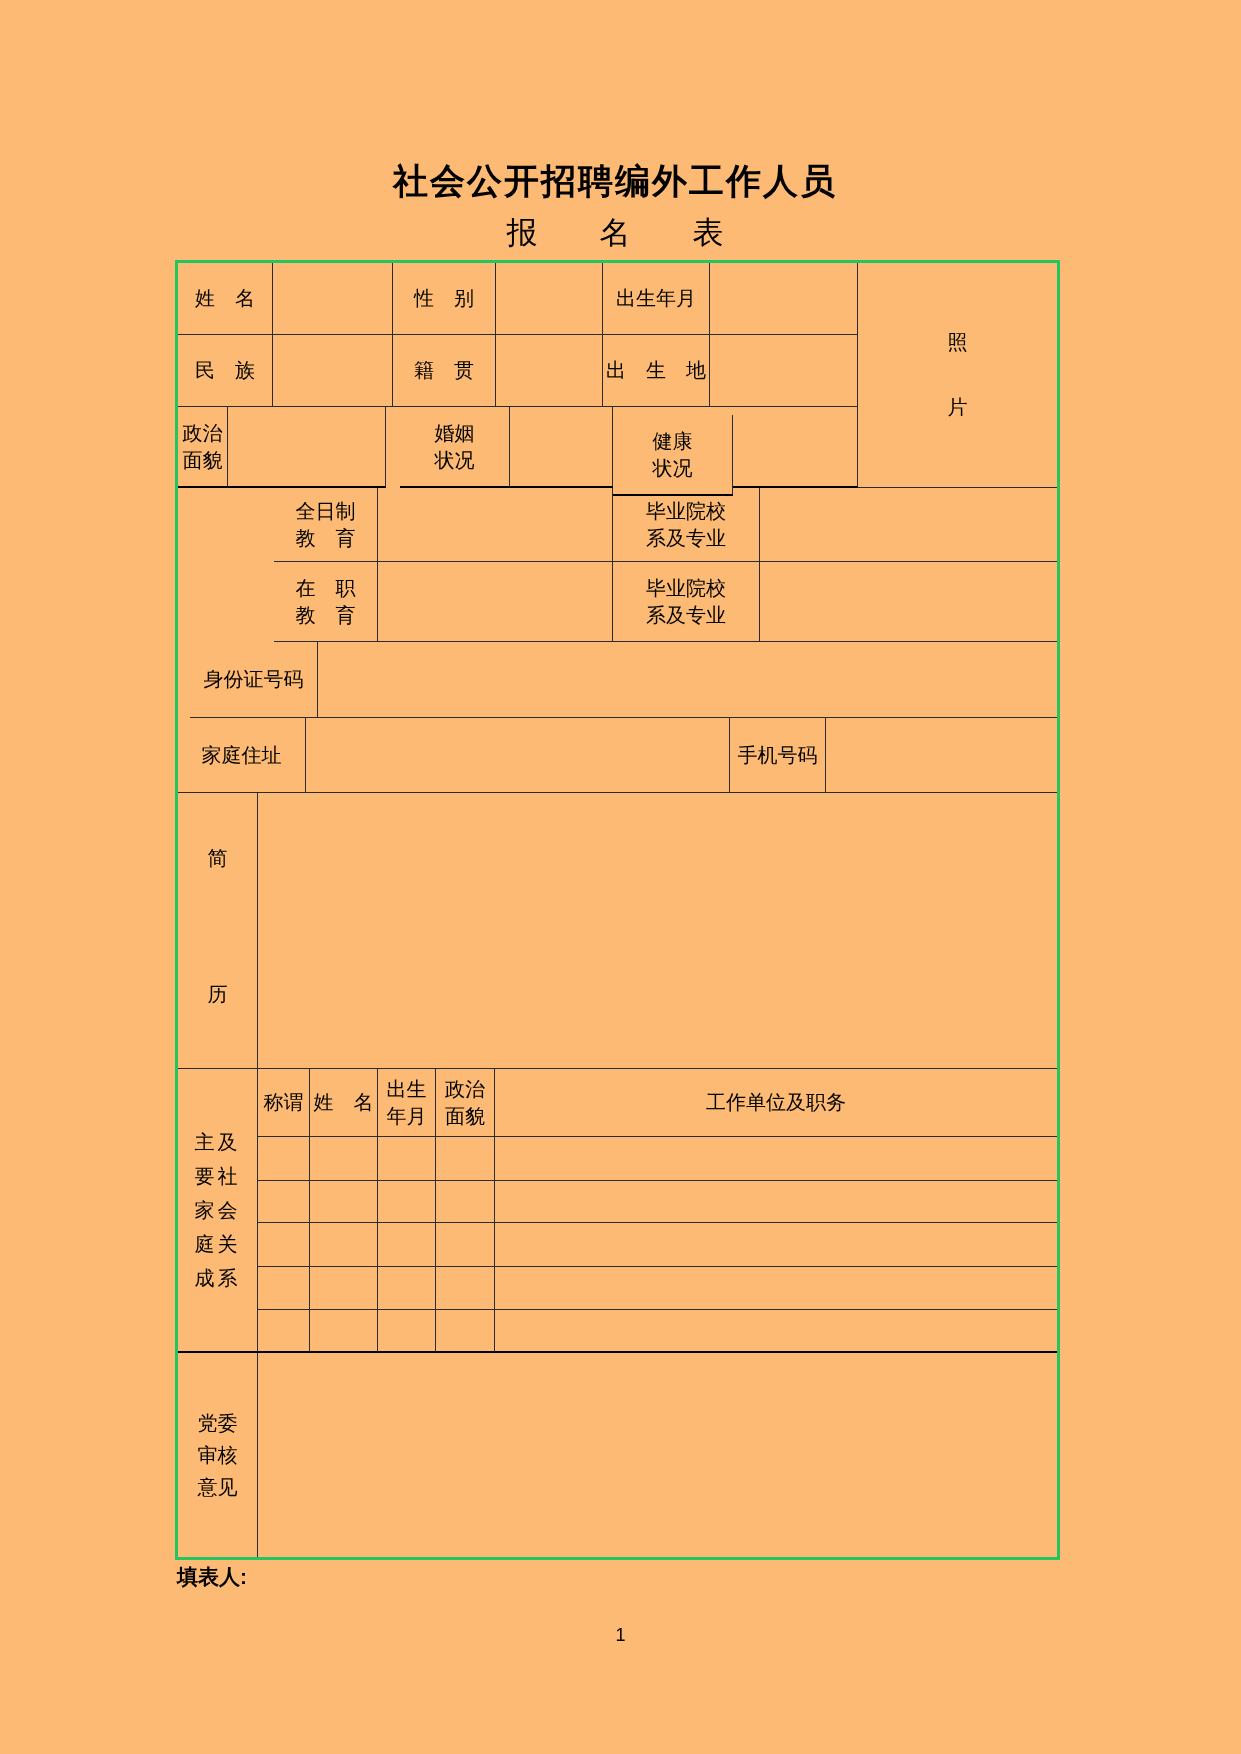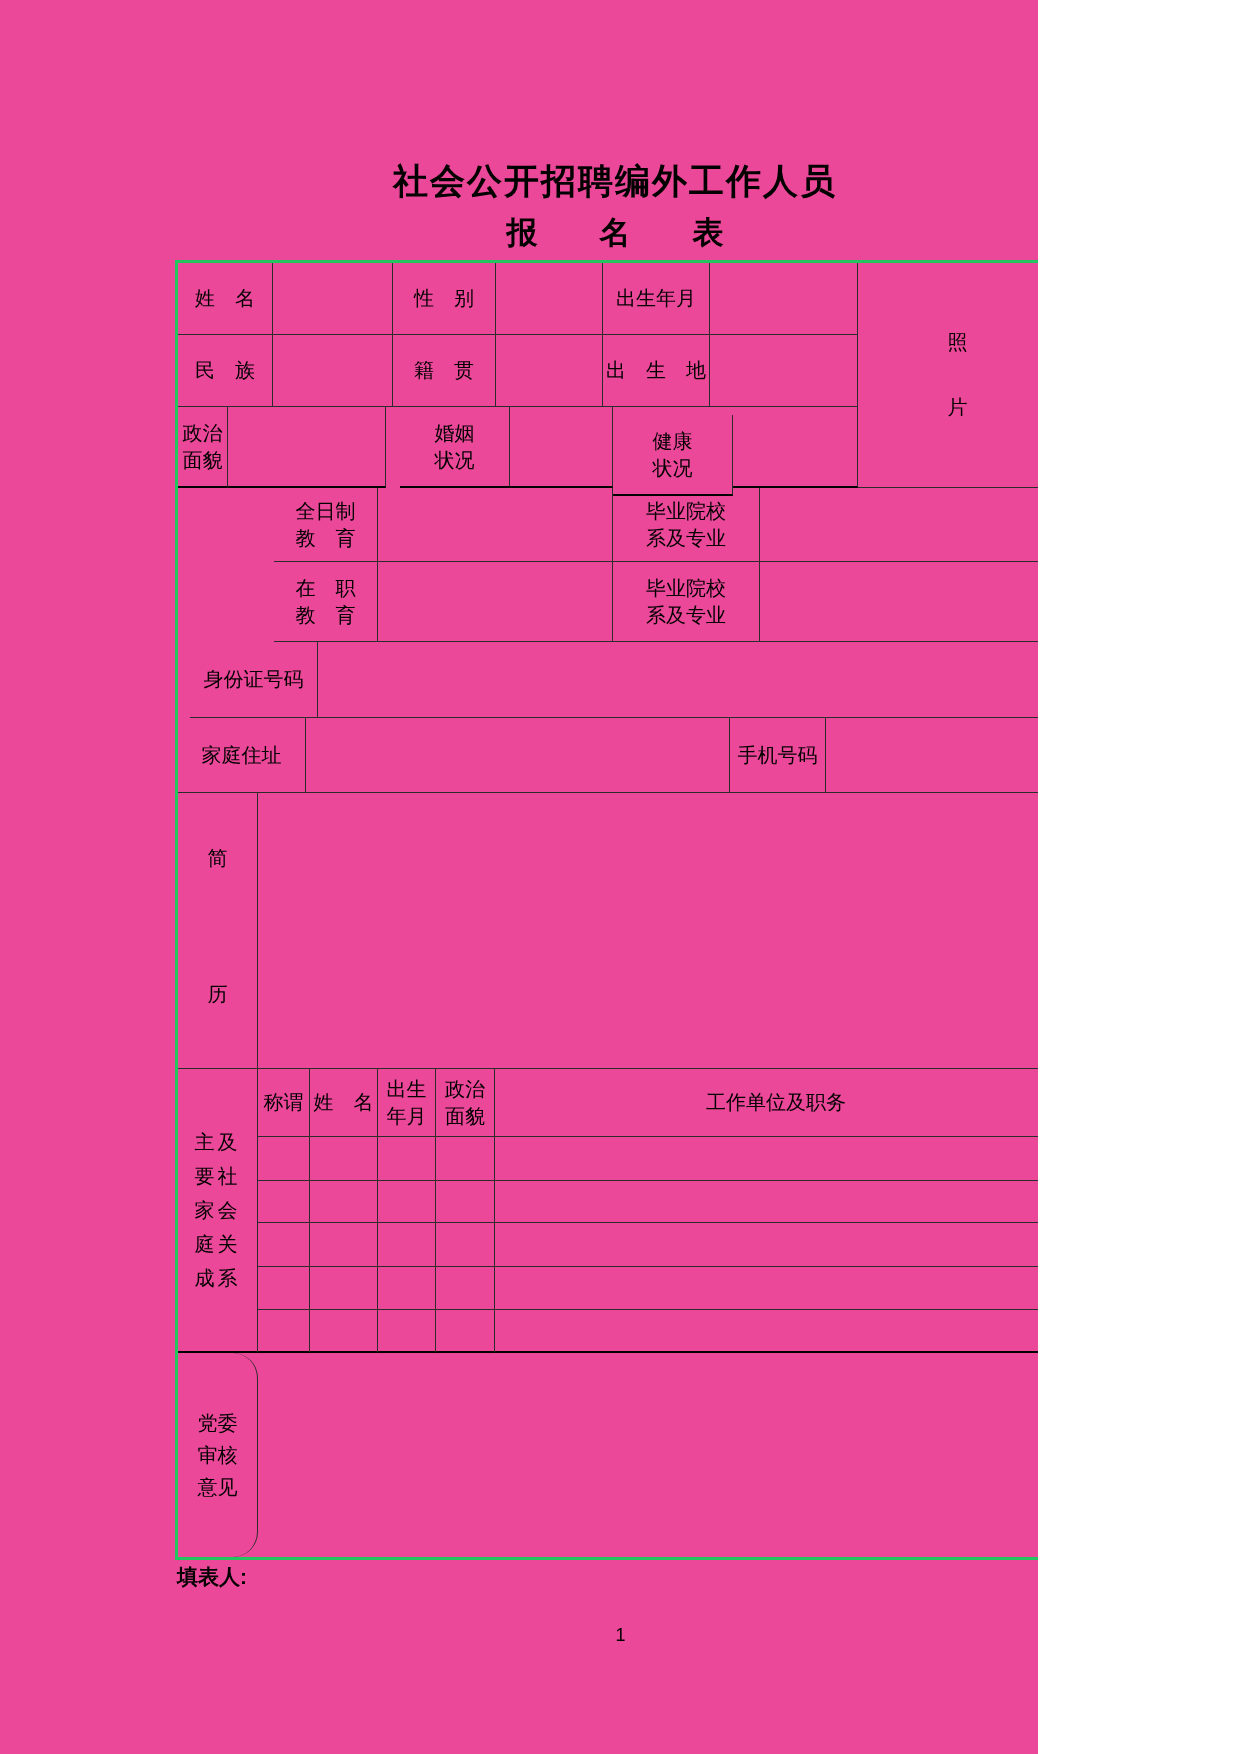--- a/index.html
+++ b/index.html
@@ -1,32 +1,32 @@
 <!DOCTYPE html>
 <html><head>
 <meta charset="utf-8">
 <style>
   html,body{margin:0;padding:0;background:#ffffff;}
   .page{
     position:relative;
-    width:1038px;height:1754px;
-    background:#ec4899;
+    width:1241px;height:1754px;
+    background:#fdba74;
     font-family:"Liberation Serif","DejaVu Serif",serif;
     color:#000;
     overflow:hidden;
   }
   .title-main{
     position:absolute;left:175px;top:158px;width:880px;
     text-align:center;font-size:35px;font-weight:bold;
     font-family:"Liberation Sans","DejaVu Sans",sans-serif;
     letter-spacing:2px;
   }
   .title-sub{
     position:absolute;left:175px;top:212px;width:880px;
-    text-align:center;font-size:31px;font-weight:bold;
+    text-align:center;font-size:31px;font-weight:normal;
     font-family:"Liberation Sans","DejaVu Sans",sans-serif;
   }
   .tbl{
     position:absolute;left:175px;top:260px;
     width:879px;height:1294px;
     border:3px solid #22c55e;
     box-sizing:content-box;
   }
   .c{
     position:absolute;
@@ -37,21 +37,21 @@
     font-size:20px;line-height:27px;
     text-align:center;
     overflow:hidden;
   }
   .c.noR{border-right:none;}
   .c.noB{border-bottom:none;}
   .c.thickB{border-bottom:2px solid #000;}
   .c .ln{display:block;}
   .resume-label{justify-content:space-between;padding:52px 0 60px 0;}
   .fam-label{line-height:34px;letter-spacing:3px;}
-  .audit-label{line-height:32px;border-radius:25px;}
+  .audit-label{line-height:32px;}
   .seal-block{
     position:absolute;right:16px;top:94px;text-align:right;
     font-size:21px;line-height:33px;
   }
   .seal-block .seal{padding-right:4px;}
   .footer-filler{
     position:absolute;left:177px;top:1563px;
     font-size:21px;font-weight:bold;
     font-family:"Liberation Sans","DejaVu Sans",sans-serif;
   }

